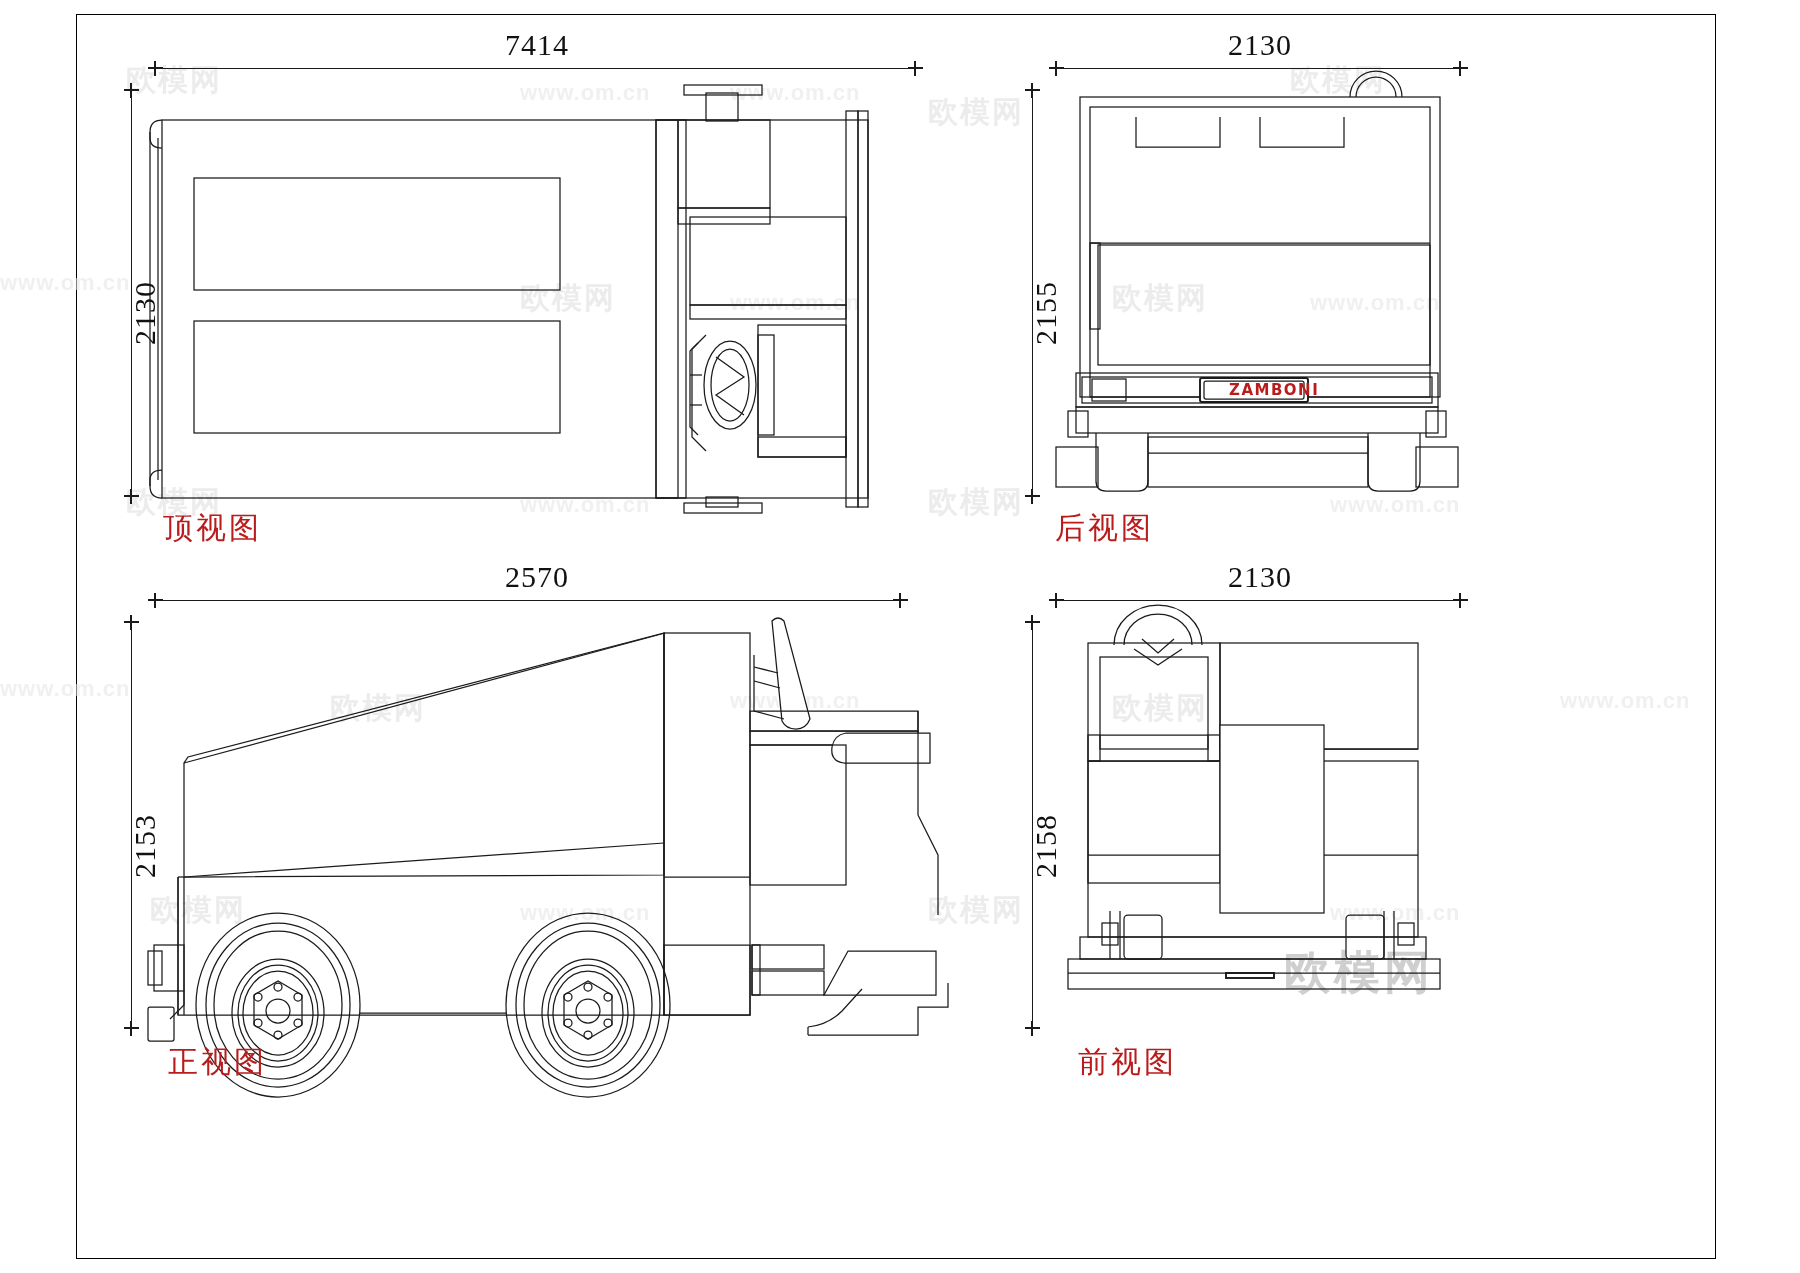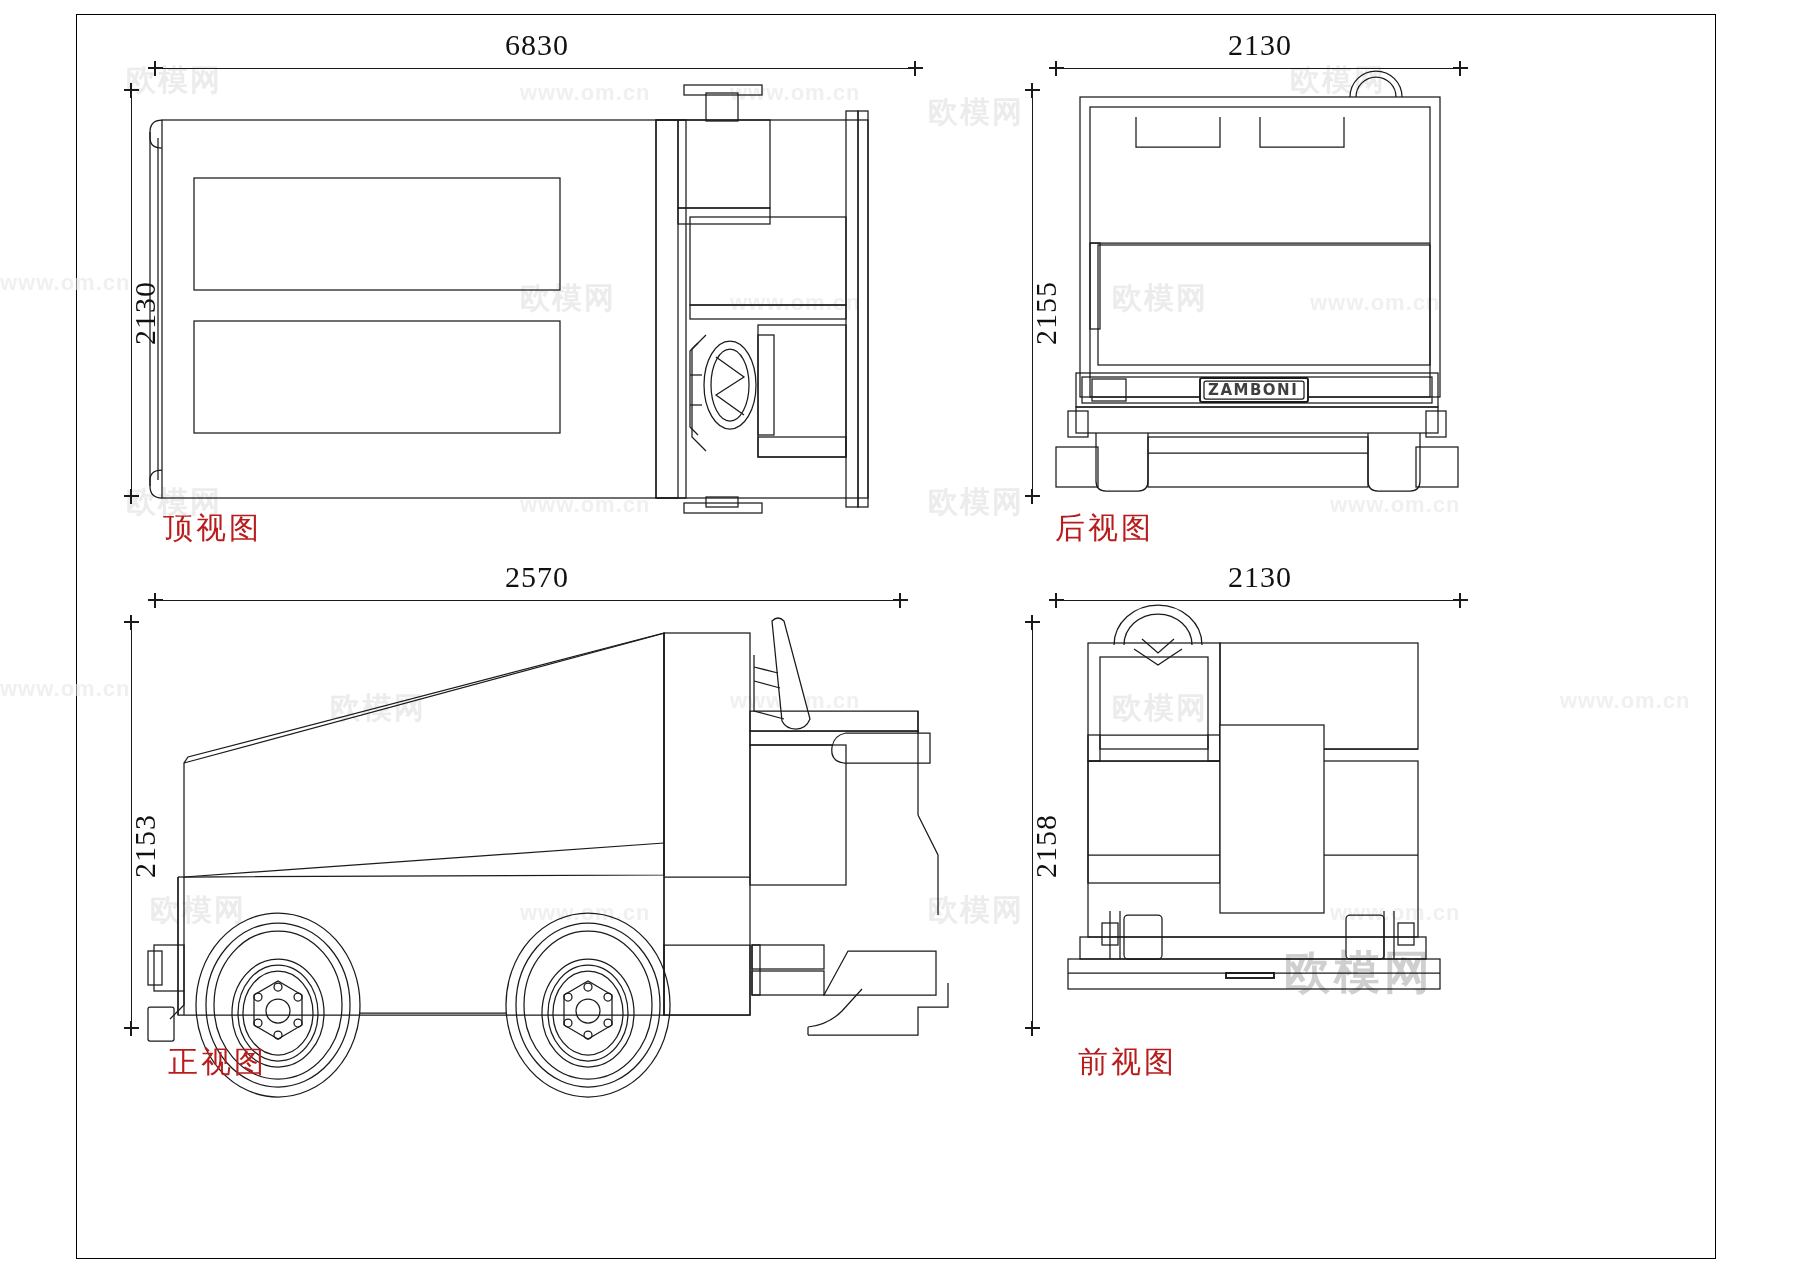--- a/index.html
+++ b/index.html
@@ -34,21 +34,21 @@
 
   .dimline{position:absolute;background:#1a1a1a;z-index:6;}
   .dimline.h{height:1.1px;}
   .dimline.v{width:1.1px;}
   .tick{position:absolute;z-index:6;}
   .tick::before,.tick::after{content:"";position:absolute;background:#1a1a1a;}
   .tick::before{width:15px;height:1.2px;left:-7px;top:-0.6px;}
   .tick::after{width:1.2px;height:15px;left:-0.6px;top:-7px;}
 
   .zamtxt{position:absolute;font-family:"DejaVu Sans",sans-serif;font-weight:700;
-          font-size:15px;letter-spacing:1.5px;color:#404040;z-index:9;white-space:nowrap;}
+          font-size:15px;letter-spacing:1.5px;color:#b91c1c;z-index:9;white-space:nowrap;margin-left:21px;}
 </style>
 </head>
 <body>
 
 <div id="sheet">
   <div class="frame"></div>
 
   <div class="wm cn" style="left:126px;top:60px;">欧模网</div>
   <div class="wm url" style="left:520px;top:80px;">www.om.cn</div>
   <div class="wm url" style="left:730px;top:80px;">www.om.cn</div>
@@ -67,21 +67,21 @@
   <div class="wm cn" style="left:330px;top:688px;">欧模网</div>
   <div class="wm url" style="left:730px;top:688px;">www.om.cn</div>
   <div class="wm cn" style="left:1112px;top:688px;">欧模网</div>
   <div class="wm url" style="left:1560px;top:688px;">www.om.cn</div>
   <div class="wm cn" style="left:150px;top:890px;">欧模网</div>
   <div class="wm url" style="left:520px;top:900px;">www.om.cn</div>
   <div class="wm cn" style="left:928px;top:890px;">欧模网</div>
   <div class="wm url" style="left:1330px;top:900px;">www.om.cn</div>
   <div class="wm big" style="left:1284px;top:942px;">欧模网</div>
 
-  <div class="dimtxt" style="left:505px;top:28px;">6830</div>
+  <div class="dimtxt" style="left:505px;top:28px;">7414</div>
   <div class="dimline h" style="left:155px;top:68px;width:760px;"></div>
   <div class="tick" style="left:155px;top:68px;"></div>
   <div class="tick" style="left:915px;top:68px;"></div>
 
   <div class="dimtxt vert" style="left:128px;top:345px;">2130</div>
   <div class="dimline v" style="left:131px;top:90px;height:406px;"></div>
   <div class="tick" style="left:131px;top:90px;"></div>
   <div class="tick" style="left:131px;top:496px;"></div>
 
   <div class="view" style="left:150px;top:85px;">

